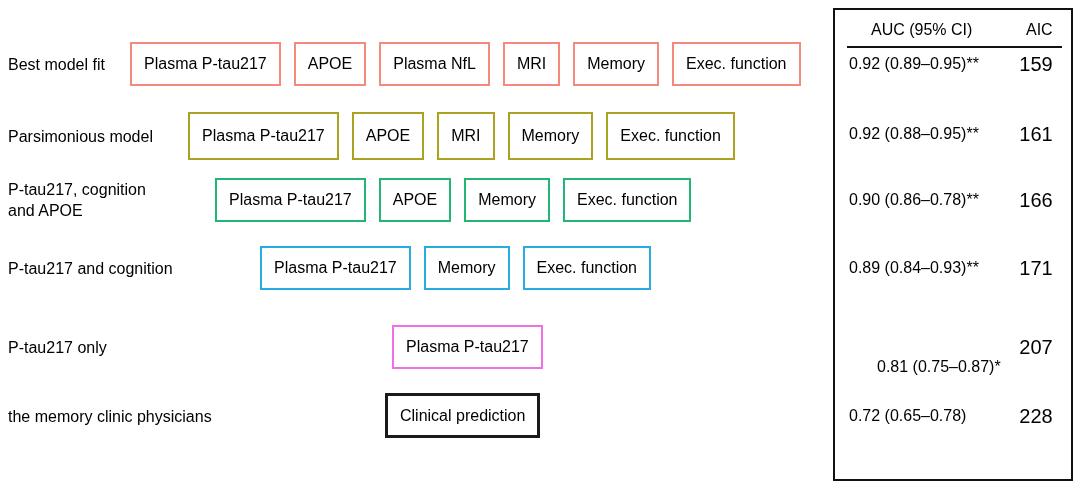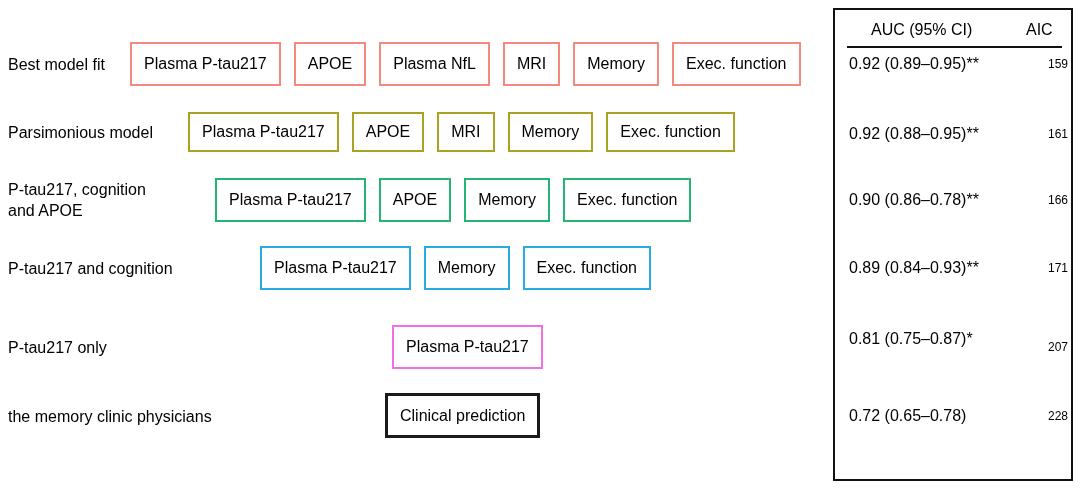--- a/index.html
+++ b/index.html
@@ -16,22 +16,22 @@
   .pbox.black { border-width:3px; }
 
   .results-table { position:absolute; left:833px; top:8px; width:240px; height:473px;
                    border:2px solid #111; box-sizing:border-box; background:#fff; }
   .th { position:absolute; top:11px; font-size:16px; white-space:nowrap; }
   .auc-h { left:36px; }
   .aic-h { left:191px; }
   .header-rule { position:absolute; left:12px; right:9px; top:36px; height:2px; background:#111; }
   .tcell-auc { position:absolute; left:14px; transform:translateY(-50%);
                font-size:16px; white-space:nowrap; }
-  .tcell-aic { position:absolute; left:200px; width:46px; text-align:center;
-               transform:translateY(-50%); font-size:12px; }
+  .tcell-aic { position:absolute; left:178px; width:46px; text-align:center;
+               transform:translateY(-50%); font-size:20px; }
   .footnote { position:absolute; left:0; right:0; bottom:7px; text-align:center;
               font-size:15.5px; line-height:22px; }
   .footnote .it { font-style:italic; }
 </style>
 </head>
 <body>
 
 <div class="canvas">
   <div id="rows">
       <div class="model-row" style="top: 42px; height: 44px;">
@@ -40,21 +40,21 @@
         </div>
         <div class="boxes" style="left: 130px;">
           <div class="pbox" style="border-color: rgb(245, 137, 125);">Plasma P-tau217</div>
           <div class="pbox" style="border-color: rgb(245, 137, 125);">APOE</div>
           <div class="pbox" style="border-color: rgb(245, 137, 125);">Plasma NfL</div>
           <div class="pbox" style="border-color: rgb(245, 137, 125);">MRI</div>
           <div class="pbox" style="border-color: rgb(245, 137, 125);">Memory</div>
           <div class="pbox" style="border-color: rgb(245, 137, 125);">Exec. function</div>
         </div>
       </div>
-      <div class="model-row" style="top: 112px; height: 40px;">
+      <div class="model-row" style="top: 112px; height: 48px;">
         <div class="row-label">
           <div>Parsimonious model</div>
         </div>
         <div class="boxes" style="left: 188px;">
           <div class="pbox" style="border-color: rgb(169, 163, 31);">Plasma P-tau217</div>
           <div class="pbox" style="border-color: rgb(169, 163, 31);">APOE</div>
           <div class="pbox" style="border-color: rgb(169, 163, 31);">MRI</div>
           <div class="pbox" style="border-color: rgb(169, 163, 31);">Memory</div>
           <div class="pbox" style="border-color: rgb(169, 163, 31);">Exec. function</div>
         </div>
@@ -105,19 +105,19 @@
     <div class="header-rule"></div>
     <div id="table-cells">
         <div class="tcell-auc" style="top: 54px;">0.92 (0.89–0.95)**</div>
         <div class="tcell-aic" style="top: 54px;">159</div>
         <div class="tcell-auc" style="top: 124px;">0.92 (0.88–0.95)**</div>
         <div class="tcell-aic" style="top: 124px;">161</div>
         <div class="tcell-auc" style="top: 190px;">0.90 (0.86–0.78)**</div>
         <div class="tcell-aic" style="top: 190px;">166</div>
         <div class="tcell-auc" style="top: 258px;">0.89 (0.84–0.93)**</div>
         <div class="tcell-aic" style="top: 258px;">171</div>
-        <div class="tcell-auc" style="top: 329px;">0.81 (0.75–0.87)*</div>
+        <div class="tcell-auc" style="top: 357px; margin-left: 28px;">0.81 (0.75–0.87)*</div>
         <div class="tcell-aic" style="top: 337px;">207</div>
         <div class="tcell-auc" style="top: 405.5px;">0.72 (0.65–0.78)</div>
         <div class="tcell-aic" style="top: 405.5px;">228</div>
       </div>
   </div>
 </div>
 
 </body></html>

